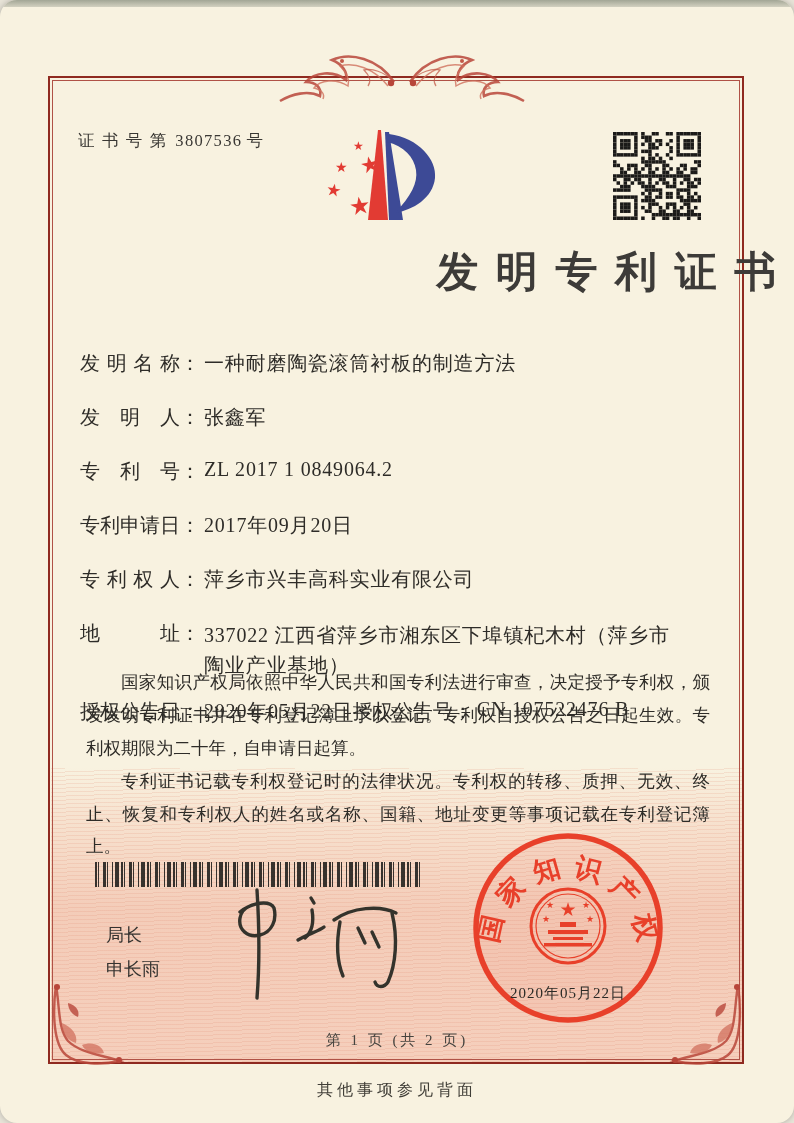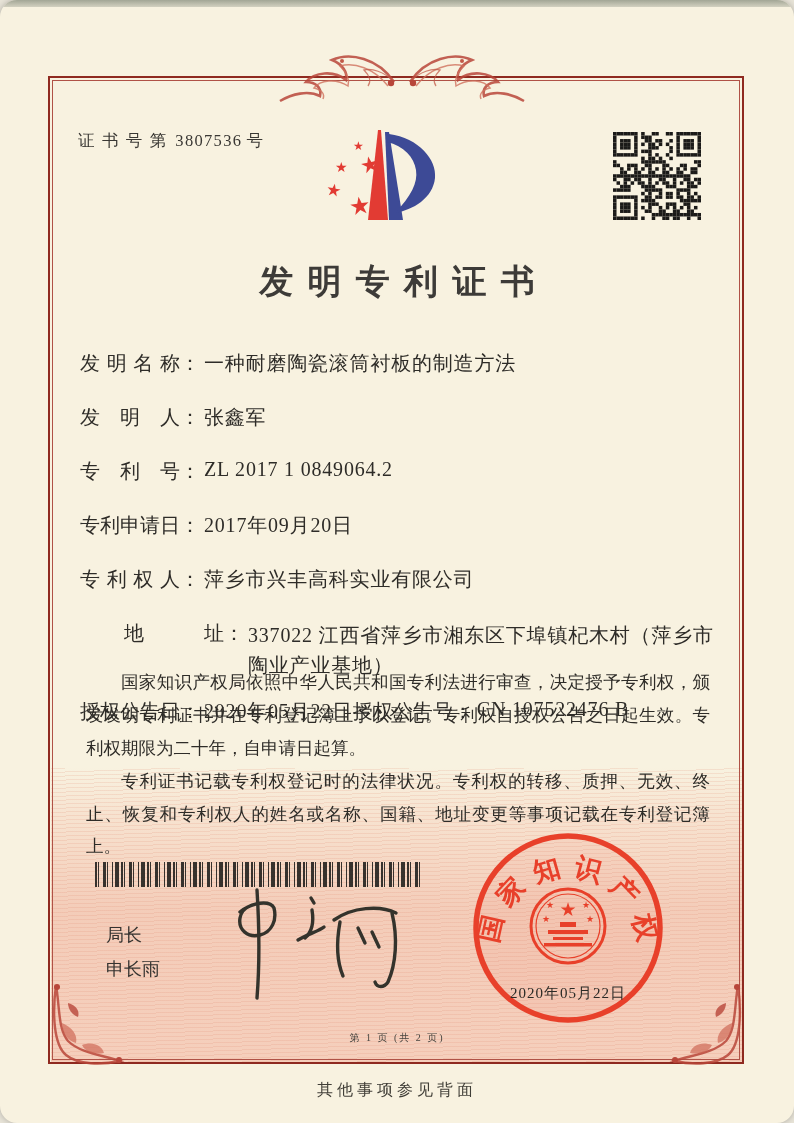--- a/index.html
+++ b/index.html
@@ -38,30 +38,30 @@
   .cert-no .num { letter-spacing:.08em; margin-left:.1em; }
   .cert-no .suf { margin-left:.25em; }
 
   
   .logo { position:absolute; left:323px; top:122px; width:135px; height:108px; }
   .logo .star { position:absolute; color:#e23b33; line-height:1; font-family:"DejaVu Sans",sans-serif; }
   .logo svg { position:absolute; left:0; top:0; }
 
   .qr { position:absolute; left:613px; top:132px; width:88px; height:88px; }
 
-  .title { position:absolute; left:0; top:244px; width:100%; text-align:center;
-    font-size:34px; font-weight:bold; color:#3d3b38; letter-spacing:.42em; text-indent:.42em;margin-top:15px; }
+  .title { position:absolute; left:0; top:244px; width:100%; text-align:right;
+    font-size:42px; font-weight:bold; color:#3d3b38; letter-spacing:.42em; text-indent:.42em; }
 
   
   .fields { position:absolute; left:80px; top:350px; width:648px; font-size:20px; color:#2e2c28; }
   .frow { display:flex; align-items:flex-start; margin-bottom:27px; }
   .flabel { display:inline-block; width:100px; text-align:justify; text-align-last:justify; flex:0 0 100px; }
   .fcolon { flex:0 0 auto; }
   .fvalue { margin-left:4px; letter-spacing:.04em; }
-  .frow.addr { margin-bottom:18px;justify-content:flex-end; }
+  .frow.addr { margin-bottom:18px; }
   .frow.addr .fvalue { width:480px; line-height:1.5; }
   .frow2 { display:flex; }
   .fgroup { display:flex; }
   .fgroup.second { }
   .fgroup.second .flabel { width:100px; flex-basis:100px; }
 
   .paragraphs { position:absolute; left:86px; top:666px; width:624px;
     font-size:17.5px; color:#2e2c28; line-height:1.88; text-align:justify; }
   .paragraphs p { text-indent:2em; }
 
@@ -75,21 +75,21 @@
       #1d1c1a 20px 24px, transparent 24px 26px); }
 
   .commissioner { position:absolute; left:106px; top:918px; font-size:18px; color:#353330; line-height:1.9; }
   .signature { position:absolute; left:212px; top:880px; width:210px; height:130px; }
 
   
   .seal { position:absolute; left:470px; top:830px; width:196px; height:196px; }
   .seal svg { width:100%; height:100%; }
 
   .page-info { position:absolute; left:0; top:1031px; width:100%; text-align:center;
-    font-size:10px; color:#46443f; letter-spacing:.2em; }
+    font-size:15px; color:#46443f; letter-spacing:.2em; }
   .back-note { position:absolute; left:0; top:1080px; width:100%; text-align:center;
     font-size:16px; color:#403e37; letter-spacing:.25em; }
 </style>
 </head>
 <body>
 
 <div class="page">
 
   <div class="scan-edge-top"></div>
 

